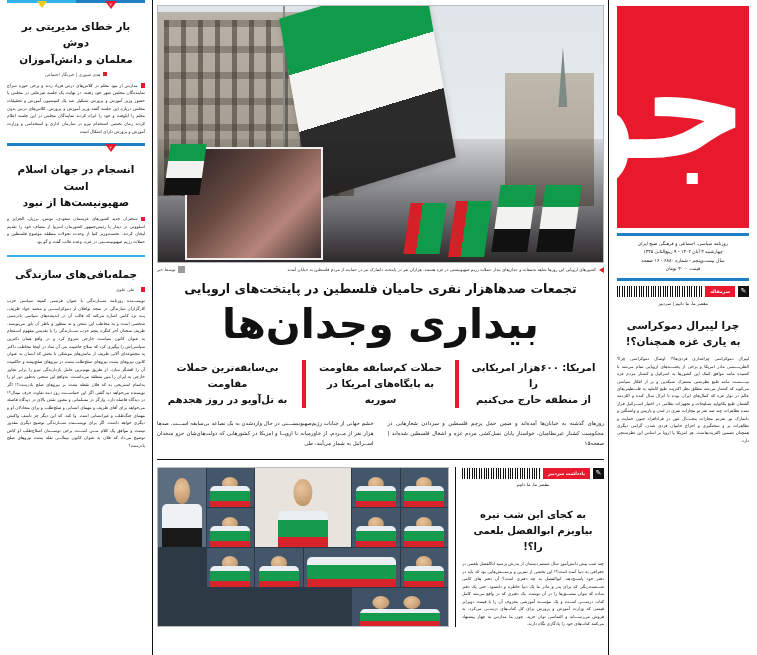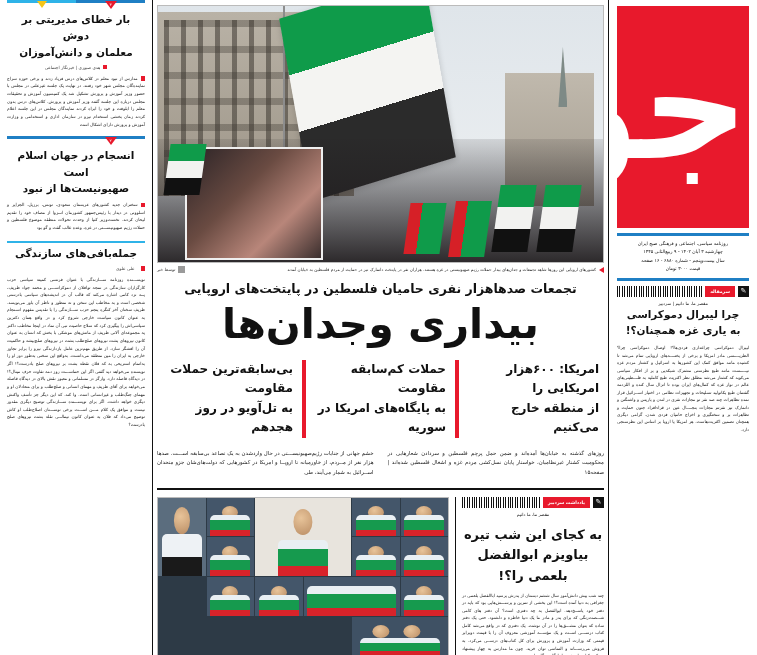--- a/index.html
+++ b/index.html
@@ -45,21 +45,21 @@
     padding:2px 5px; white-space:nowrap; height:11px; line-height:7px;
   }
   .badge-sq {
     width:11px; height:11px; background:#111; color:#fff;
     font-size:7px; line-height:11px; text-align:center;
   }
   .byline-center { text-align:center; font-size:4.4px; margin-top:3px; color:#111; }
 
   .col-head-right {
     text-align:center; font-size:10.5px; font-weight:bold;
-    line-height:1.55; color:#111;
+    line-height:1.55; margin-top:11px; color:#111;
   }
   .rt-body {
     margin-top:6px; font-size:4.3px; line-height:1.72;
     text-align:justify; color:#1a1a1a; column-gap:0;
   }
 
   
   .center-col {
     flex:1 1 auto; height:655px; padding:5px 4px 0 4px;
     position:relative; border-left:1px solid #111;
@@ -130,37 +130,37 @@
     margin-top:8px; color:#111; line-height:1.35; letter-spacing:-.2px;
   }
   .head-main{
     text-align:center; font-size:41px; font-weight:bold;
     margin-top:4px; color:#111; line-height:1.12; letter-spacing:-1px;
   }
   .sub-strip{
     display:flex; margin-top:12px; align-items:stretch; justify-content:center;
   }
   .sub-item{
-    flex:1; font-size:12px; font-weight:bold;
+    flex:1; text-align:center; font-size:10px; font-weight:bold;
     line-height:1.62; color:#111; padding:0 5px;
   }
   .sub-div{ width:4px; background:#e8192c; margin:0 4px; }
   .lede-wrap{
     display:flex; gap:14px; margin-top:11px;
     font-size:5.4px; line-height:1.82; text-align:justify; color:#1a1a1a;
   }
   .lede-wrap > div{ flex:1; }
   .rule-black{ height:1.5px; background:#111; margin-top:10px; }
 
   
   .bottom-zone{ display:flex; gap:6px; margin-top:7px; height:160px; }
   .bottom-note{ width:142px; flex:0 0 142px; }
   .note-head{
-    text-align:center; font-size:13px; font-weight:bold;
-    line-height:1.6; margin-top:8px; color:#111;
+    text-align:center; font-size:10px; font-weight:bold;
+    line-height:1.6; margin-top:20px; color:#111;
   }
   .note-body{
     margin-top:5px; font-size:4.3px; line-height:1.75;
     text-align:justify; color:#1a1a1a;
   }
   .sep-v{ width:1px; background:#111; }
   .photo-sports{
     flex:1; position:relative; overflow:hidden; border:1px solid #bbb;
     background:#2d3a46;
     display:grid; grid-template-columns:repeat(6,1fr); grid-template-rows:repeat(4,1fr);
@@ -196,21 +196,21 @@
     position:absolute; left:-3px; top:-8px; width:6px;
     font-size:4px; color:#fff; text-align:center; line-height:7px;
   }
   .tri-gold{
     position:absolute; left:50%; top:1px; transform:translateX(-50%);
     width:0;height:0;border-left:5px solid transparent;border-right:5px solid transparent;
     border-top:7px solid #f5c518;
   }
   .lc-head{
     text-align:center; font-size:10.5px; font-weight:bold;
-    line-height:1.55; margin-top:2px; color:#111;
+    line-height:1.55; margin-top:9px; color:#111;
   }
   .lc-byline{
     display:flex; align-items:center; justify-content:center; gap:3px;
     margin-top:5px; font-size:4.3px; color:#444;
   }
   .dot-red{ width:4px;height:4px;background:#e8192c; flex:0 0 4px; }
   .lc-body{
     margin-top:5px; font-size:4.3px; line-height:1.78;
     text-align:justify; color:#1a1a1a;
   }

